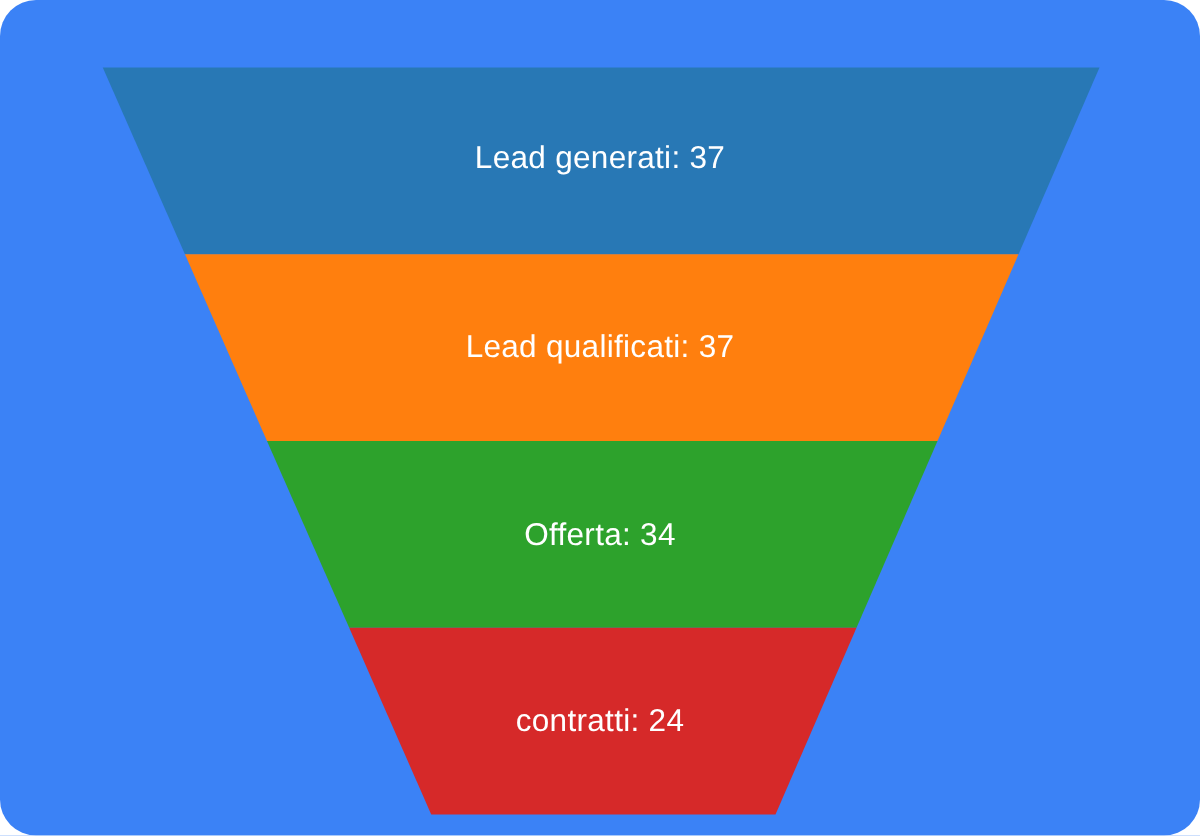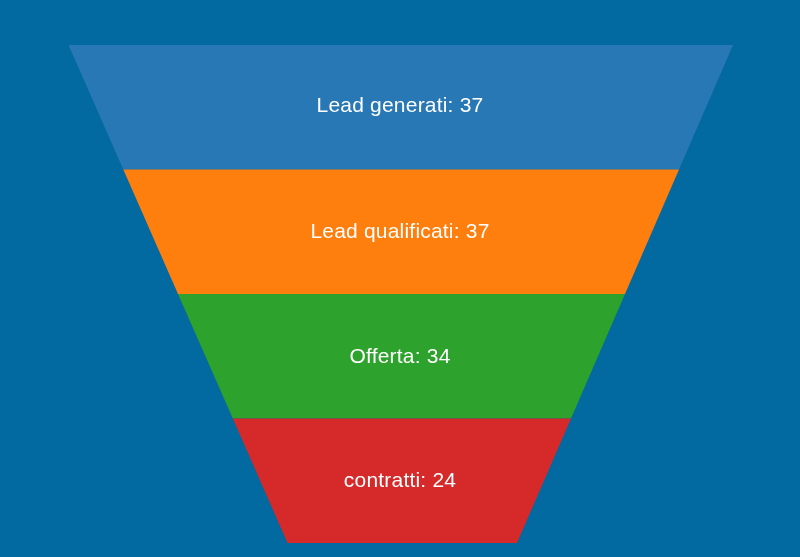--- a/index.html
+++ b/index.html
@@ -5,22 +5,23 @@
   html, body {
     margin: 0;
     padding: 0;
     background: #ffffff;
     font-family: "Liberation Sans", sans-serif;
   }
   .canvas {
     position: relative;
     width: 800px;
     height: 557px;
-    background: #0369a1;
+    background: #3b82f6;
     overflow: hidden;
+    border-radius: 24px;
   }
   svg text {
     font-family: "Liberation Sans", sans-serif;
     font-size: 21px;
     font-weight: 400;
     letter-spacing: 0.2px;
   }
 </style>
 </head>
 <body>

